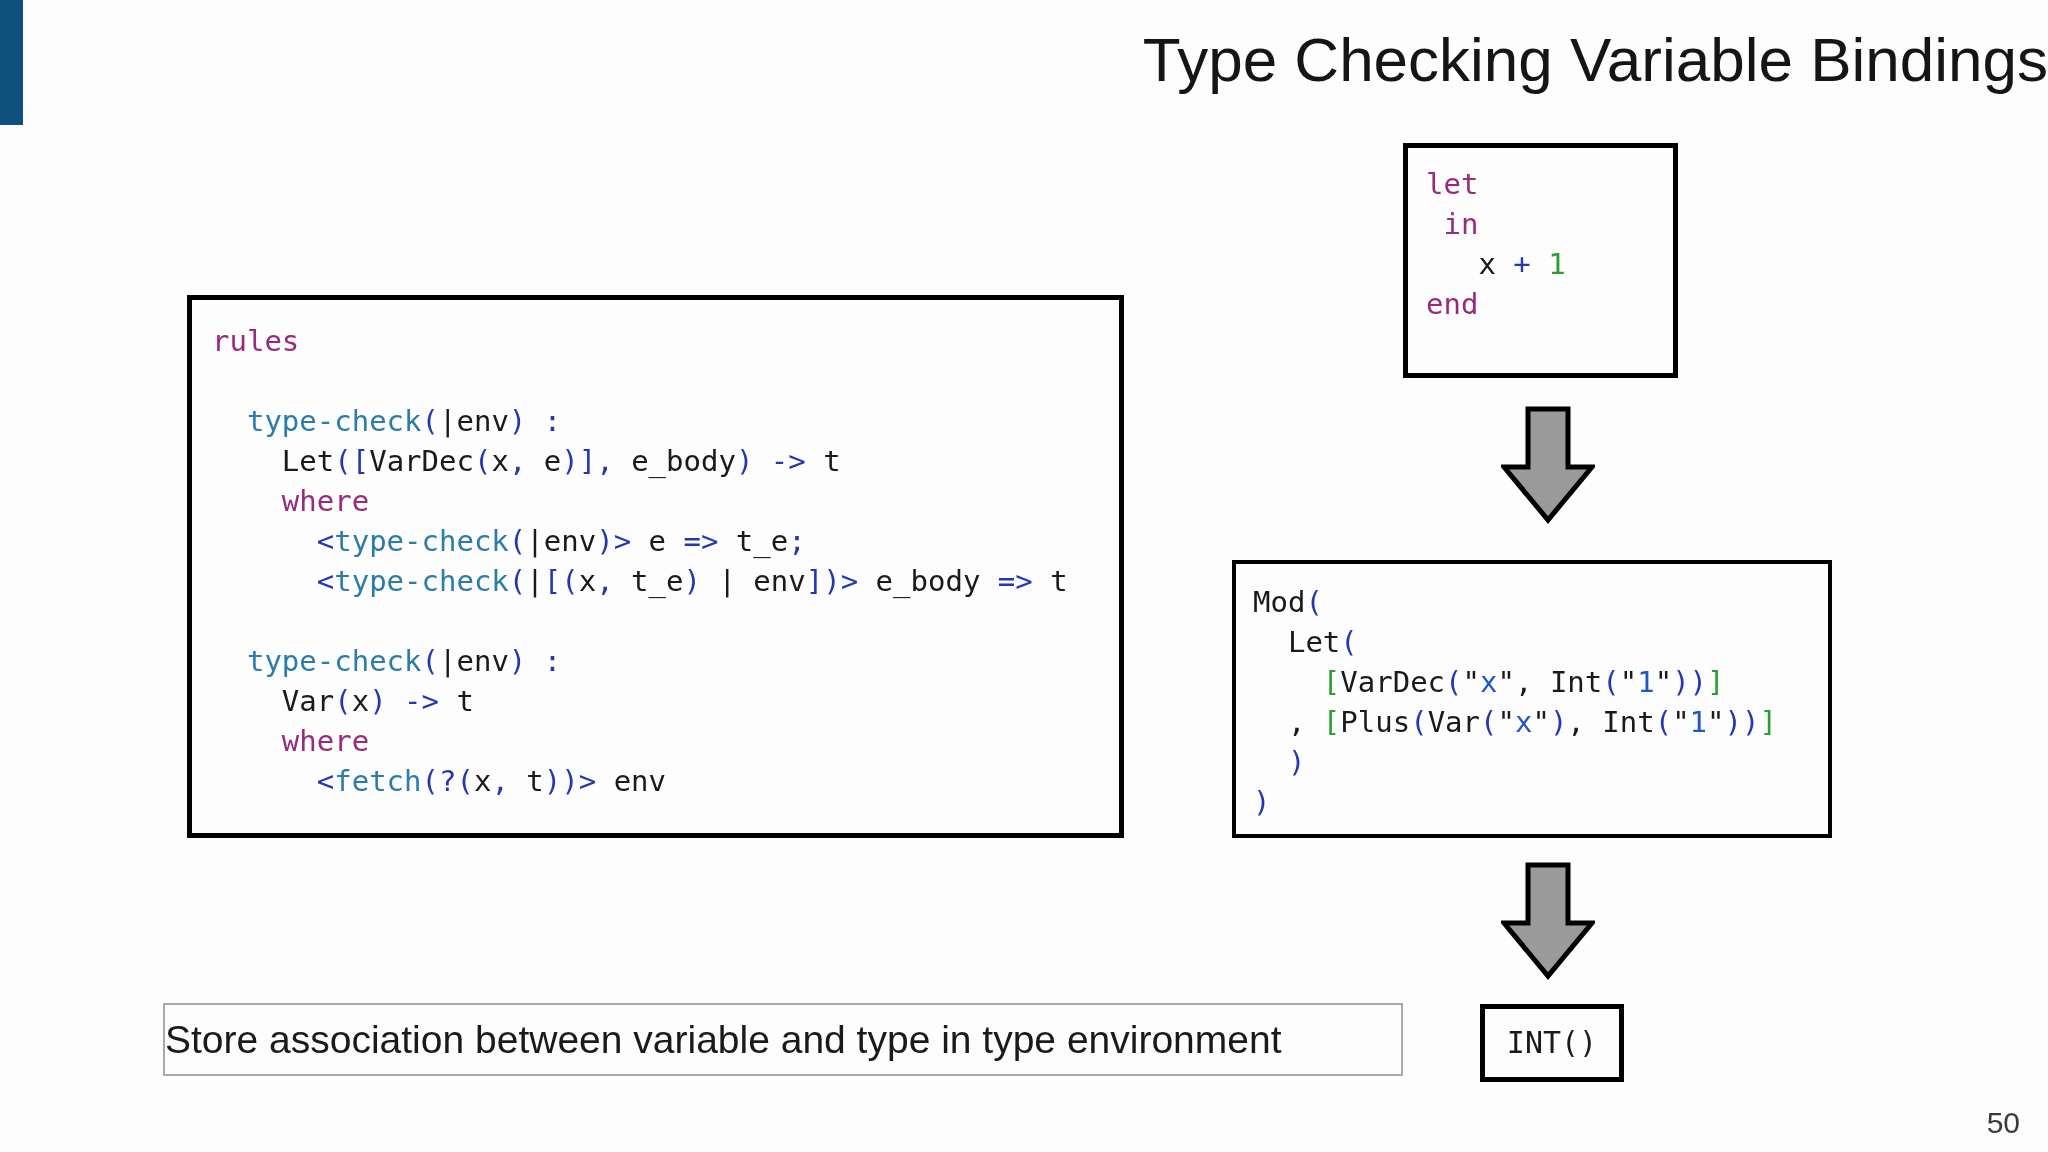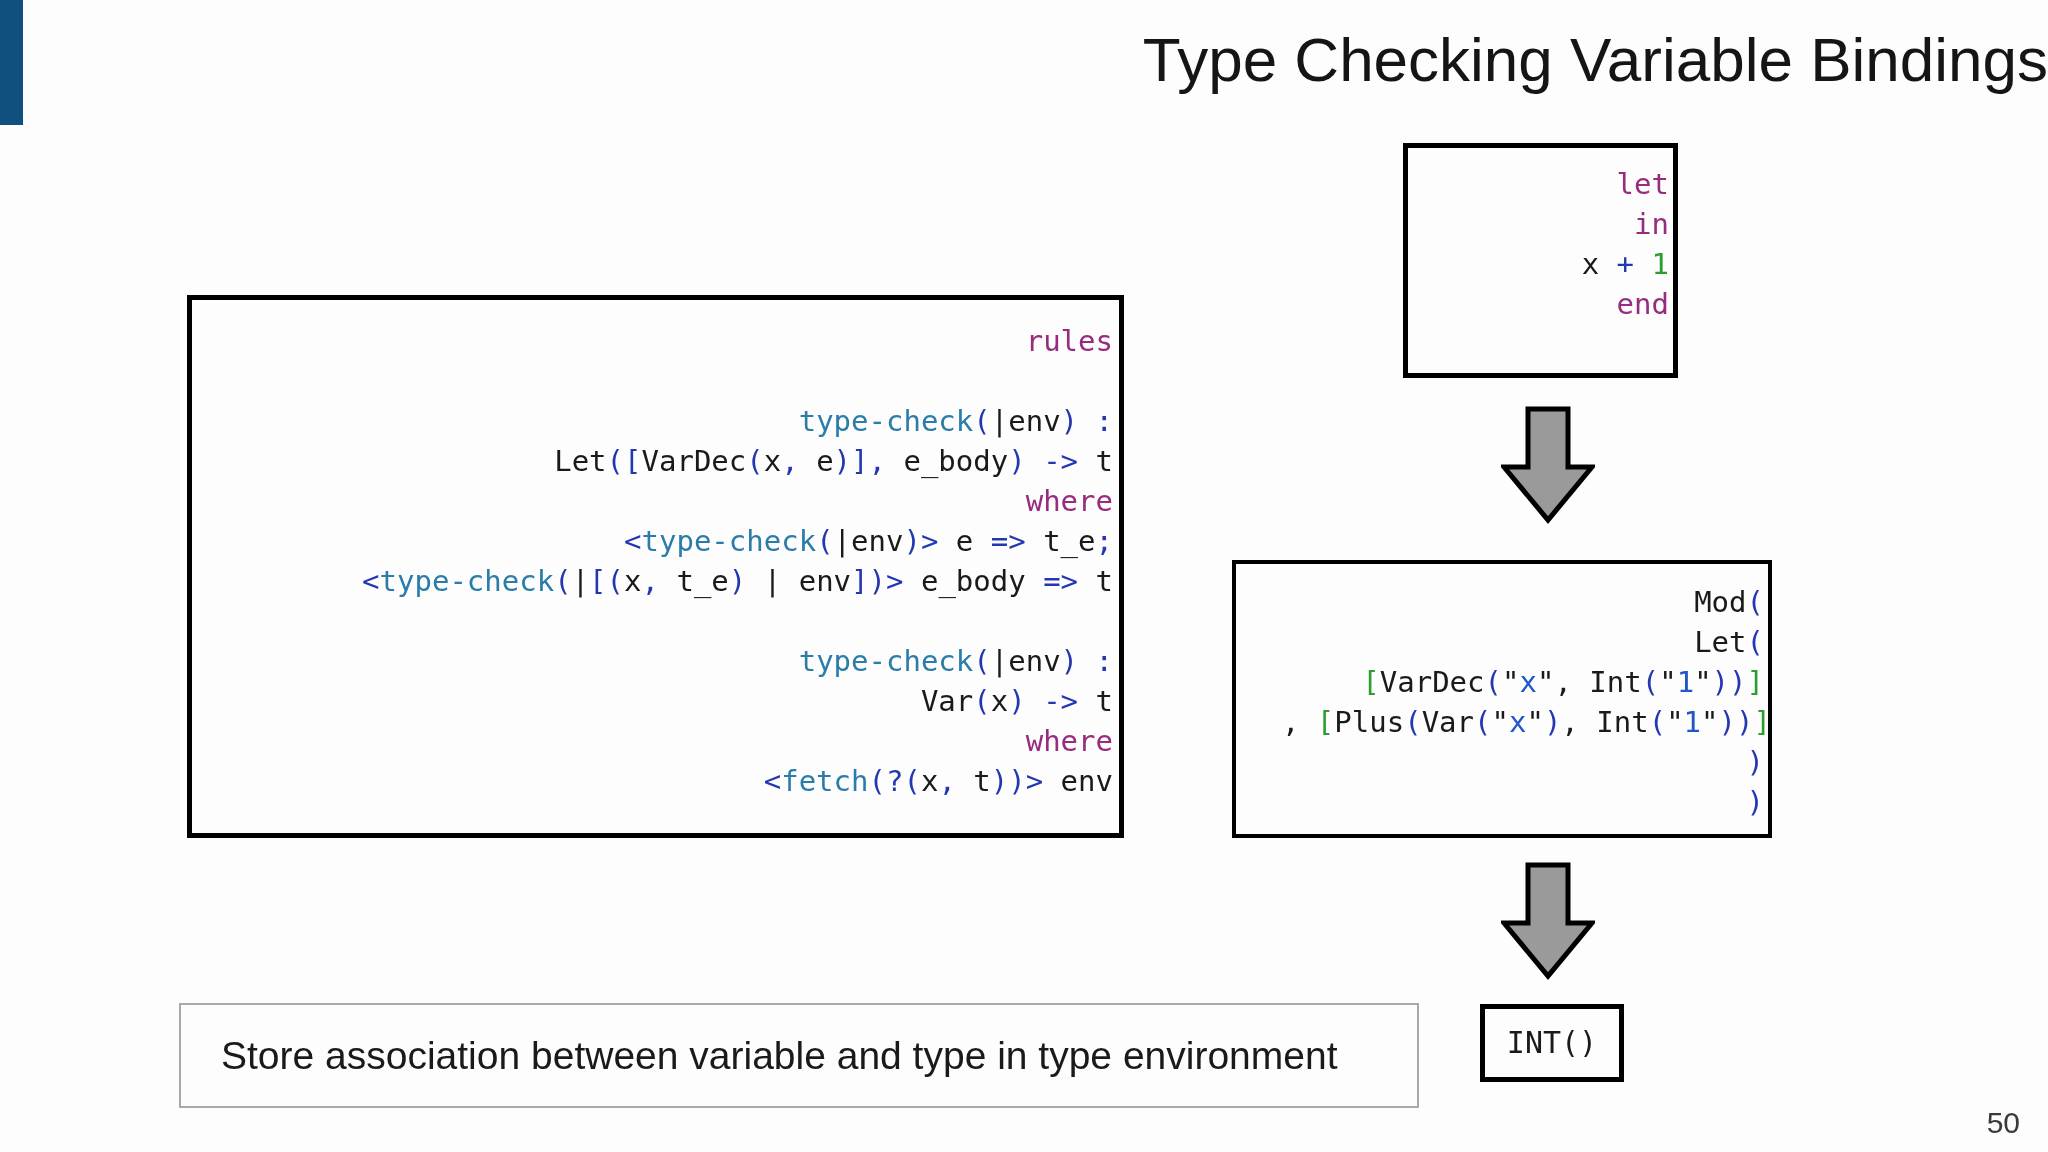--- a/index.html
+++ b/index.html
@@ -25,40 +25,38 @@
   .code-box{
     position:absolute;
     border:5px solid var(--box-border,#000);
     background:#fdfdfd;
     font-family:"DejaVu Sans Mono","Liberation Mono",monospace;
     font-size:29px;
     line-height:40px;
     color:var(--code-text,#1a1a1a);
     box-sizing:border-box;
   }
-  .code-line{white-space:pre;text-align:right;}
+  .code-line{white-space:pre;}
   .rules-box{left:163px;top:295px;width:937px;height:543px;padding:21px 6px 12px 20px;margin-left:24px;}
   .source-box{left:1403px;top:143px;width:275px;height:235px;padding:16px 4px 0 18px;}
-  .ast-box{left:1232px;top:560px;width:540px;height:278px;border-width:4px;padding:18px 4px 0 11px;}
+  .ast-box{left:1232px;top:560px;width:600px;height:278px;border-width:4px;padding:18px 4px 0 17px;}
   .result-box{
     left:1480px;top:1004px;width:144px;height:78px;
     display:flex;align-items:center;justify-content:center;
     font-size:30px;padding:0;
   }
   .flow-arrow{position:absolute;width:94px;height:118px;}
   .arrow-1{left:1501px;top:406px;}
   .arrow-2{left:1501px;top:862px;}
   .caption-box{
-    position:absolute;left:163px;top:1003px;width:1240px;height:105px;
+    position:absolute;left:163px;top:1003px;width:1240px;height:73px;
     border:2px solid var(--caption-border,#a9a9a9);
     box-sizing:border-box;
     display:flex;align-items:center;
-    padding-left:40px;
     background:#fdfdfd;
-    margin-left:16px;
   }
   .caption-text{
     font-size:39px;color:#1a1a1a;letter-spacing:0px;
   }
   .page-number{
     position:absolute;right:28px;bottom:12px;
     font-size:30px;color:var(--page-number-text,#3a3a3a);
   }
   
   .t-kw{color:var(--keyword,#972C7E);}

